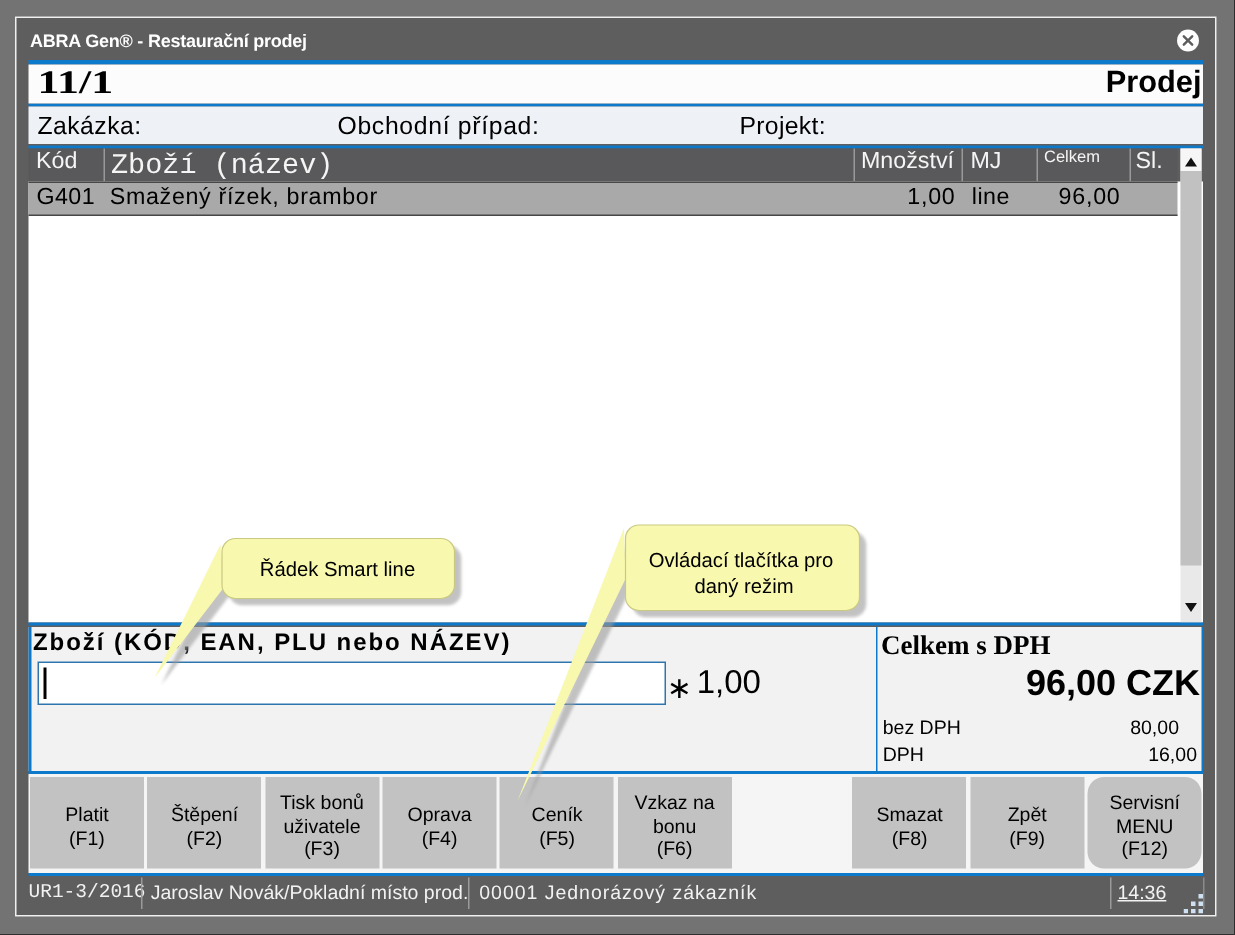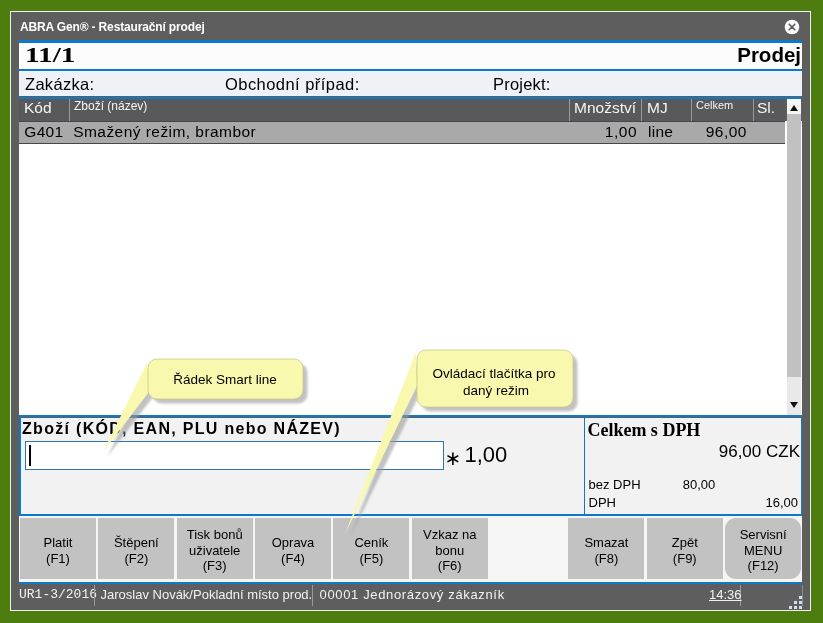--- a/index.html
+++ b/index.html
@@ -1,17 +1,17 @@
 <!DOCTYPE html>
 <html><head>
 <meta charset="utf-8">
 <style>
   * { margin:0; padding:0; box-sizing:border-box; }
   html,body { width:823px; height:623px; background:#000; overflow:hidden; }
-  #page { position:relative; width:823px; height:623px; background:#4d7c0f;
+  #page { position:relative; width:823px; height:623px; background:#737373;
           font-family:"Liberation Sans", sans-serif; }
   .abs { position:absolute; }
   .blue { background:#0d79cb; }
   .btn { top:517.6px;width:76px;height:61px;background:#c2c2c2;display:flex;align-items:center;justify-content:center;text-align:center;font-size:13px;line-height:15.5px;color:#000;padding-top:5px; }
 </style>
 </head>
 <body>
 <div id="page">
 
   <div class="abs" style="left:10px;top:11px;width:801px;height:600px;background:#5e5e5e;border:1px solid #f0f0f0;"></div>
@@ -31,36 +31,36 @@
   <div class="abs" style="left:25px;top:42px;font-size:22px;transform:scaleX(1.33);transform-origin:0 0;font-weight:bold;font-family:'Liberation Serif',serif;color:#000;">11/1</div>
   <div class="abs" style="left:19px;top:43px;width:782px;text-align:right;font-size:20.5px;font-weight:bold;color:#000;">Prodej</div>
 
   <div class="abs" style="left:19px;top:71.1px;width:783.4px;height:25.4px;background:#eef2f7;"></div>
   <div class="abs" style="left:25px;top:74.5px;font-size:16.5px;letter-spacing:0.3px;color:#000;">Zakázka:</div>
   <div class="abs" style="left:225px;top:74.5px;font-size:16.5px;letter-spacing:0.45px;color:#000;">Obchodní případ:</div>
   <div class="abs" style="left:493px;top:74.5px;font-size:16.5px;letter-spacing:0.2px;color:#000;">Projekt:</div>
 
   <div class="abs" style="left:19px;top:99px;width:766.4px;height:22px;background:#59595b;"></div>
   <div class="abs" style="left:24px;top:99.2px;font-size:15.5px;color:#f5f5f5;">Kód</div>
-  <div class="abs" style="left:74px;top:99.2px;font-size:12px;color:#f5f5f5;">Zboží (název)</div>
+  <div class="abs" style="left:74px;top:99.2px;font-size:19px;color:#f5f5f5;font-family:Liberation Mono, monospace;">Zboží (název)</div>
   <div class="abs" style="left:574px;top:99.2px;font-size:15.5px;color:#f5f5f5;">Množství</div>
   <div class="abs" style="left:647px;top:99.2px;font-size:15.5px;color:#f5f5f5;">MJ</div>
   <div class="abs" style="left:696px;top:99.2px;font-size:11px;color:#f5f5f5;">Celkem</div>
   <div class="abs" style="left:757px;top:99.2px;font-size:15.5px;color:#f5f5f5;">Sl.</div>
   <div class="abs" style="left:69px;top:99px;width:1px;height:22px;background:#999;"></div>
   <div class="abs" style="left:569px;top:99px;width:1px;height:22px;background:#999;"></div>
   <div class="abs" style="left:641px;top:99px;width:1px;height:22px;background:#999;"></div>
   <div class="abs" style="left:691px;top:99px;width:1px;height:22px;background:#999;"></div>
   <div class="abs" style="left:752.5px;top:99px;width:1px;height:22px;background:#999;"></div>
 
   <div class="abs" style="left:19px;top:121px;width:783.4px;height:294.3px;background:#ffffff;"></div>
 
   <div class="abs" style="left:19px;top:121px;width:766.4px;height:22.5px;background:#a9a9a9;border-top:1px solid #474747;border-bottom:1px solid #474747;"></div>
   <div class="abs" style="left:24.3px;top:123px;font-size:15.5px;letter-spacing:0.3px;color:#000;">G401</div>
-  <div class="abs" style="left:73.2px;top:123px;font-size:15.5px;letter-spacing:0.45px;color:#000;">Smažený režim, brambor</div>
+  <div class="abs" style="left:73.2px;top:123px;font-size:15.5px;letter-spacing:0.45px;color:#000;">Smažený řízek, brambor</div>
   <div class="abs" style="left:560px;top:123px;width:77px;text-align:right;font-size:15.5px;letter-spacing:0.5px;color:#000;">1,00</div>
   <div class="abs" style="left:647.9px;top:123px;font-size:15.5px;letter-spacing:0.3px;color:#000;">line</div>
   <div class="abs" style="left:680px;top:123px;width:67px;text-align:right;font-size:15.5px;letter-spacing:0.5px;color:#000;">96,00</div>
 
   <div class="abs" style="left:786.5px;top:99px;width:14.5px;height:316.3px;background:#e9e9e9;"></div>
   <div class="abs" style="left:786.5px;top:99px;width:14.5px;height:15.4px;background:#f6f6f6;"></div>
   <div class="abs" style="left:789.5px;top:104.5px;width:0;height:0;border-left:4.3px solid transparent;border-right:4.3px solid transparent;border-bottom:6.2px solid #111;"></div>
   <div class="abs" style="left:786.5px;top:114.4px;width:14.5px;height:262.3px;background:#c1c1c1;"></div>
   <div class="abs" style="left:789.5px;top:402.4px;width:0;height:0;border-left:4.3px solid transparent;border-right:4.3px solid transparent;border-top:6.2px solid #111;"></div>
 
@@ -71,23 +71,23 @@
   <div class="abs blue" style="left:801px;top:417.5px;width:1.4px;height:96.5px;"></div>
   <div class="abs blue" style="left:583.8px;top:417.5px;width:1.5px;height:96.5px;"></div>
 
   <div class="abs" style="left:22px;top:419.5px;font-size:16px;letter-spacing:1.3px;font-weight:bold;color:#000;">Zboží (KÓD, EAN, PLU nebo NÁZEV)</div>
   <div class="abs" style="left:24.5px;top:441px;width:419px;height:29px;background:#fff;border:1px solid #2e75ad;"></div>
   <div class="abs" style="left:28.5px;top:445px;width:2px;height:21px;background:#000;"></div>
   <div class="abs" style="left:444.5px;top:445.5px;font-size:20px;color:#000;">∗</div>
   <div class="abs" style="left:464.5px;top:442px;font-size:22px;color:#000;">1,00</div>
 
   <div class="abs" style="left:587.4px;top:419.5px;font-size:18px;font-weight:bold;font-family:'Liberation Serif',serif;color:#000;">Celkem s DPH</div>
-  <div class="abs" style="left:600px;top:441.5px;width:200px;text-align:right;font-size:17px;font-weight:normal;color:#000;">96,00 CZK</div>
+  <div class="abs" style="left:600px;top:441.5px;width:200px;text-align:right;font-size:24px;font-weight:bold;color:#000;">96,00 CZK</div>
   <div class="abs" style="left:588.5px;top:477px;font-size:13px;color:#000;">bez DPH</div>
-  <div class="abs" style="left:600px;top:477px;width:198px;text-align:center;font-size:13px;color:#000;">80,00</div>
+  <div class="abs" style="left:588px;top:477px;width:198px;text-align:right;font-size:13px;color:#000;">80,00</div>
   <div class="abs" style="left:588.5px;top:495px;font-size:13px;color:#000;">DPH</div>
   <div class="abs" style="left:600px;top:495px;width:198px;text-align:right;font-size:13px;color:#000;">16,00</div>
 
   <div class="abs blue" style="left:19px;top:514px;width:783.4px;height:2.3px;"></div>
   <div class="abs" style="left:19px;top:516.3px;width:783.4px;height:65.5px;background:#f5f5f5;"></div>
 
   <div class="abs btn" style="left:20.0px;">Platit<br>(F1)</div>
   <div class="abs btn" style="left:98.35px;">Štěpení<br>(F2)</div>
   <div class="abs btn" style="left:176.7px;">Tisk bonů<br>uživatele<br>(F3)</div>
   <div class="abs btn" style="left:255.04999999999998px;">Oprava<br>(F4)</div>
@@ -98,21 +98,21 @@
   <div class="abs btn" style="left:725.15px;border-radius:11px;">Servisní<br>MENU<br>(F12)</div>
 
   <div class="abs blue" style="left:19px;top:581.8px;width:783.4px;height:2px;"></div>
 
   <div class="abs" style="left:19px;top:586.5px;font-size:13px;color:#f2f2f2;font-family:Liberation Mono, monospace;">UR1-3/2016</div>
   <div class="abs" style="left:94px;top:585px;width:1px;height:21px;background:#9a9a9a;"></div>
   <div class="abs" style="left:100.5px;top:586.5px;font-size:13px;color:#f2f2f2;">Jaroslav Novák/Pokladní místo prod.</div>
   <div class="abs" style="left:312px;top:585px;width:1px;height:21px;background:#9a9a9a;"></div>
   <div class="abs" style="left:319.5px;top:586.5px;font-size:13px;letter-spacing:0.65px;color:#f2f2f2;">00001 Jednorázový zákazník</div>
   <div class="abs" style="left:739.5px;top:585px;width:1px;height:21px;background:#9a9a9a;"></div>
-  <div class="abs" style="left:709px;top:586.5px;font-size:13px;color:#f2f2f2;text-decoration:underline;">14:36</div>
+  <div class="abs" style="left:745px;top:586.5px;font-size:13px;color:#f2f2f2;text-decoration:underline;">14:36</div>
   <div class="abs" style="left:802px;top:585px;width:1px;height:21px;background:#8b8b8b;"></div>
   <svg class="abs" style="left:789px;top:595px;" width="14" height="14" viewBox="0 0 14 14">
     <g fill="#cfe0f2">
       <rect x="10" y="1" width="3" height="3"></rect>
       <rect x="10" y="6" width="3" height="3"></rect>
       <rect x="5" y="6" width="3" height="3"></rect>
       <rect x="10" y="11" width="3" height="3"></rect>
       <rect x="5" y="11" width="3" height="3"></rect>
       <rect x="0" y="11" width="3" height="3"></rect>
     </g>

